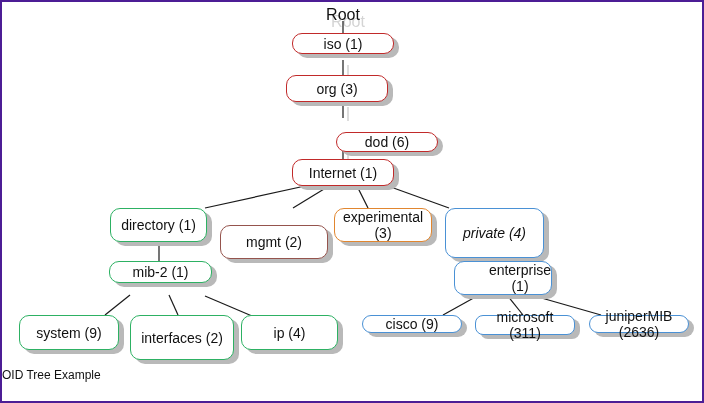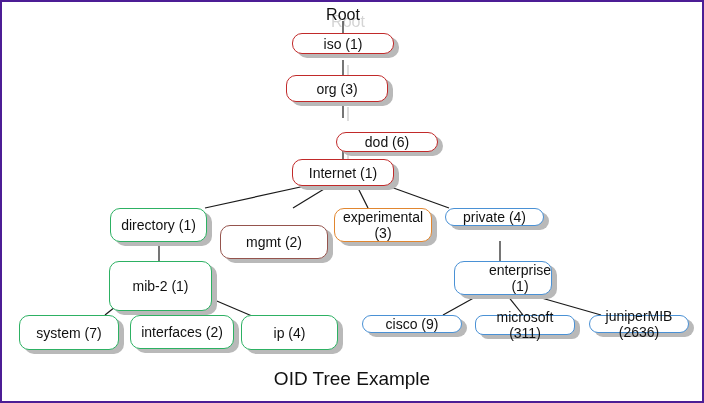--- a/index.html
+++ b/index.html
@@ -45,22 +45,22 @@
     text-align:center;
     font-size:16px;
     line-height:17px;
     color:#d4d4d4;
   }
   .caption{
     position:absolute;
     z-index:2;
     left:0;right:0;
     top:366px;
-    text-align:center;
-    font-size:19px;
+    text-align:left;
+    font-size:12px;
   }
 </style>
 </head>
 <body>
 
 <div class="canvas">
 
   <div class="root-ghost" style="left:306px;top:11px;">Root</div>
 
   <svg class="connectors" width="700" height="399" viewBox="0 0 700 399">
@@ -120,39 +120,39 @@
     <span></span>
   </div>
   <div class="node" style="left: 218px; top: 206px; width: 108px; height: 34px; border-color: rgb(149, 84, 77); margin-top: 17px;">
     <span>mgmt (2)</span>
     <span></span>
   </div>
   <div class="node" style="left: 332px; top: 206px; width: 98px; height: 34px; border-color: rgb(225, 134, 47); justify-content: space-between;">
     <span>experimental</span>
     <span>(3)</span>
   </div>
-  <div class="node" style="left: 443px; top: 206px; width: 99px; height: 18px; border-color: rgb(74, 145, 213);">
+  <div class="node" style="left: 443px; top: 206px; width: 99px; height: 50px; border-color: rgb(74, 145, 213); font-style: italic;">
     <span>private (4)</span>
     <span></span>
   </div>
 
-  <div class="node" style="left: 107px; top: 259px; width: 103px; height: 50px; border-color: rgb(45, 177, 99);">
+  <div class="node" style="left: 107px; top: 259px; width: 103px; height: 22px; border-color: rgb(45, 177, 99);">
     <span>mib-2 (1)</span>
     <span></span>
   </div>
   <div class="node" style="left: 452px; top: 259px; width: 98px; height: 34px; border-color: rgb(74, 145, 213); padding-left: 34px;">
     <span>enterprise (1)</span>
     <span></span>
   </div>
 
   <div class="node" style="left: 17px; top: 313px; width: 100px; height: 35px; border-color: rgb(45, 177, 99);">
-    <span>system (7)</span>
+    <span>system (9)</span>
     <span></span>
   </div>
-  <div class="node" style="left: 128px; top: 313px; width: 104px; height: 34px; border-color: rgb(45, 177, 99);">
+  <div class="node" style="left: 128px; top: 313px; width: 104px; height: 45px; border-color: rgb(45, 177, 99);">
     <span>interfaces (2)</span>
     <span></span>
   </div>
   <div class="node" style="left: 239px; top: 313px; width: 97px; height: 35px; border-color: rgb(45, 177, 99);">
     <span>ip (4)</span>
     <span></span>
   </div>
   <div class="node" style="left: 360px; top: 313px; width: 100px; height: 18px; border-color: rgb(74, 145, 213);">
     <span>cisco (9)</span>
     <span></span>

